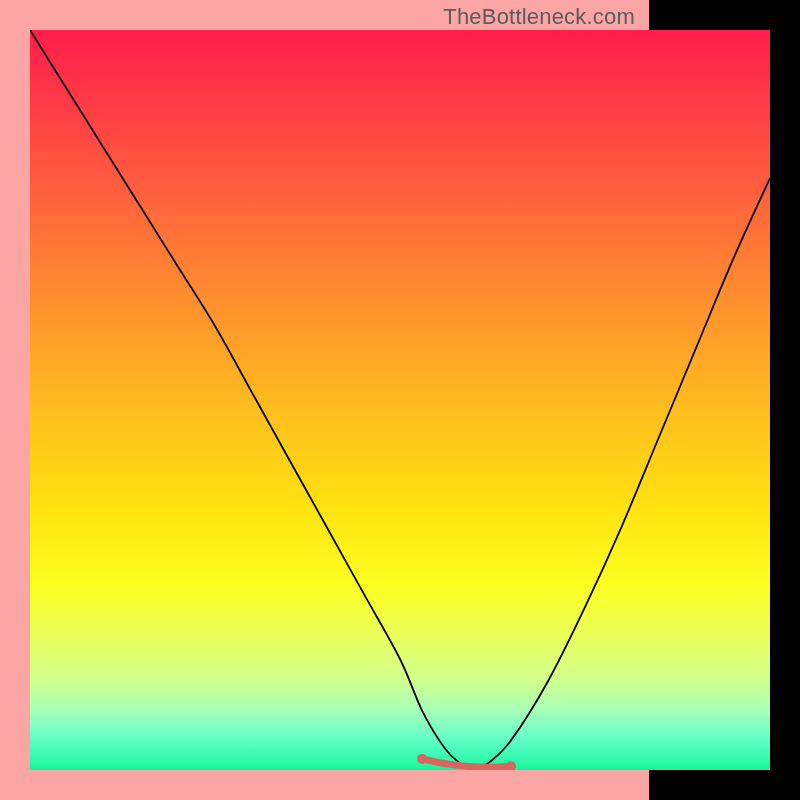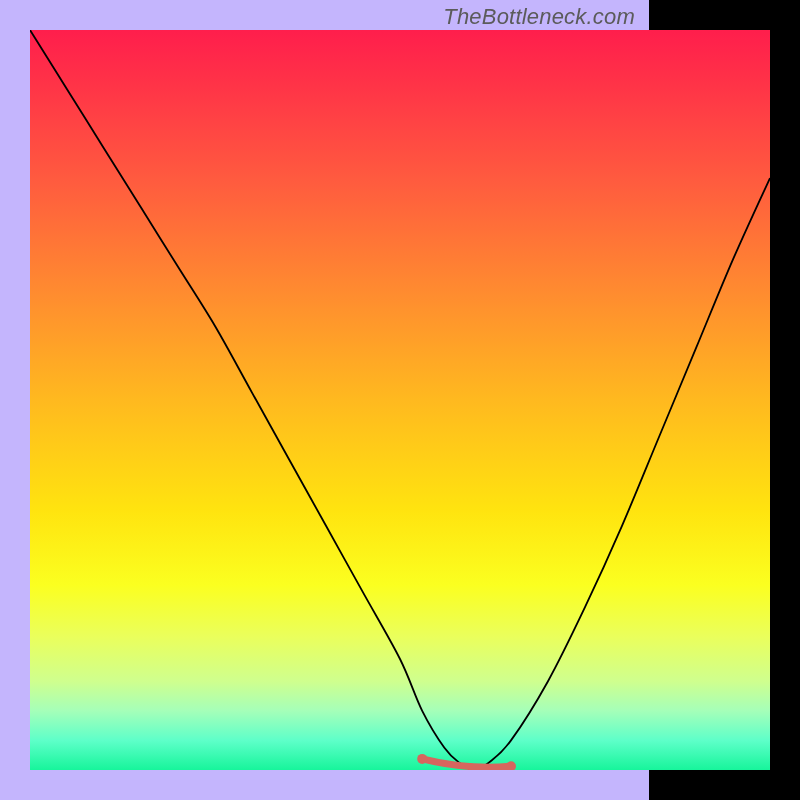--- a/index.html
+++ b/index.html
@@ -7,22 +7,21 @@
     padding: 0;
     width: 800px;
     height: 800px;
     background: #000000;
     overflow: hidden;
   }
   .container {
     position: relative;
     width: 649px;
     height: 800px;
-    background: #c4b5fd;
-    font-style: italic;
+    background: #fca5a5;
   }
   .watermark {
     position: absolute;
     top: 4px;
     right: 14px;
     font-family: Arial, Helvetica, sans-serif;
     font-size: 22px;
     color: #5b5b5b;
     letter-spacing: 0.2px;
     z-index: 10;

